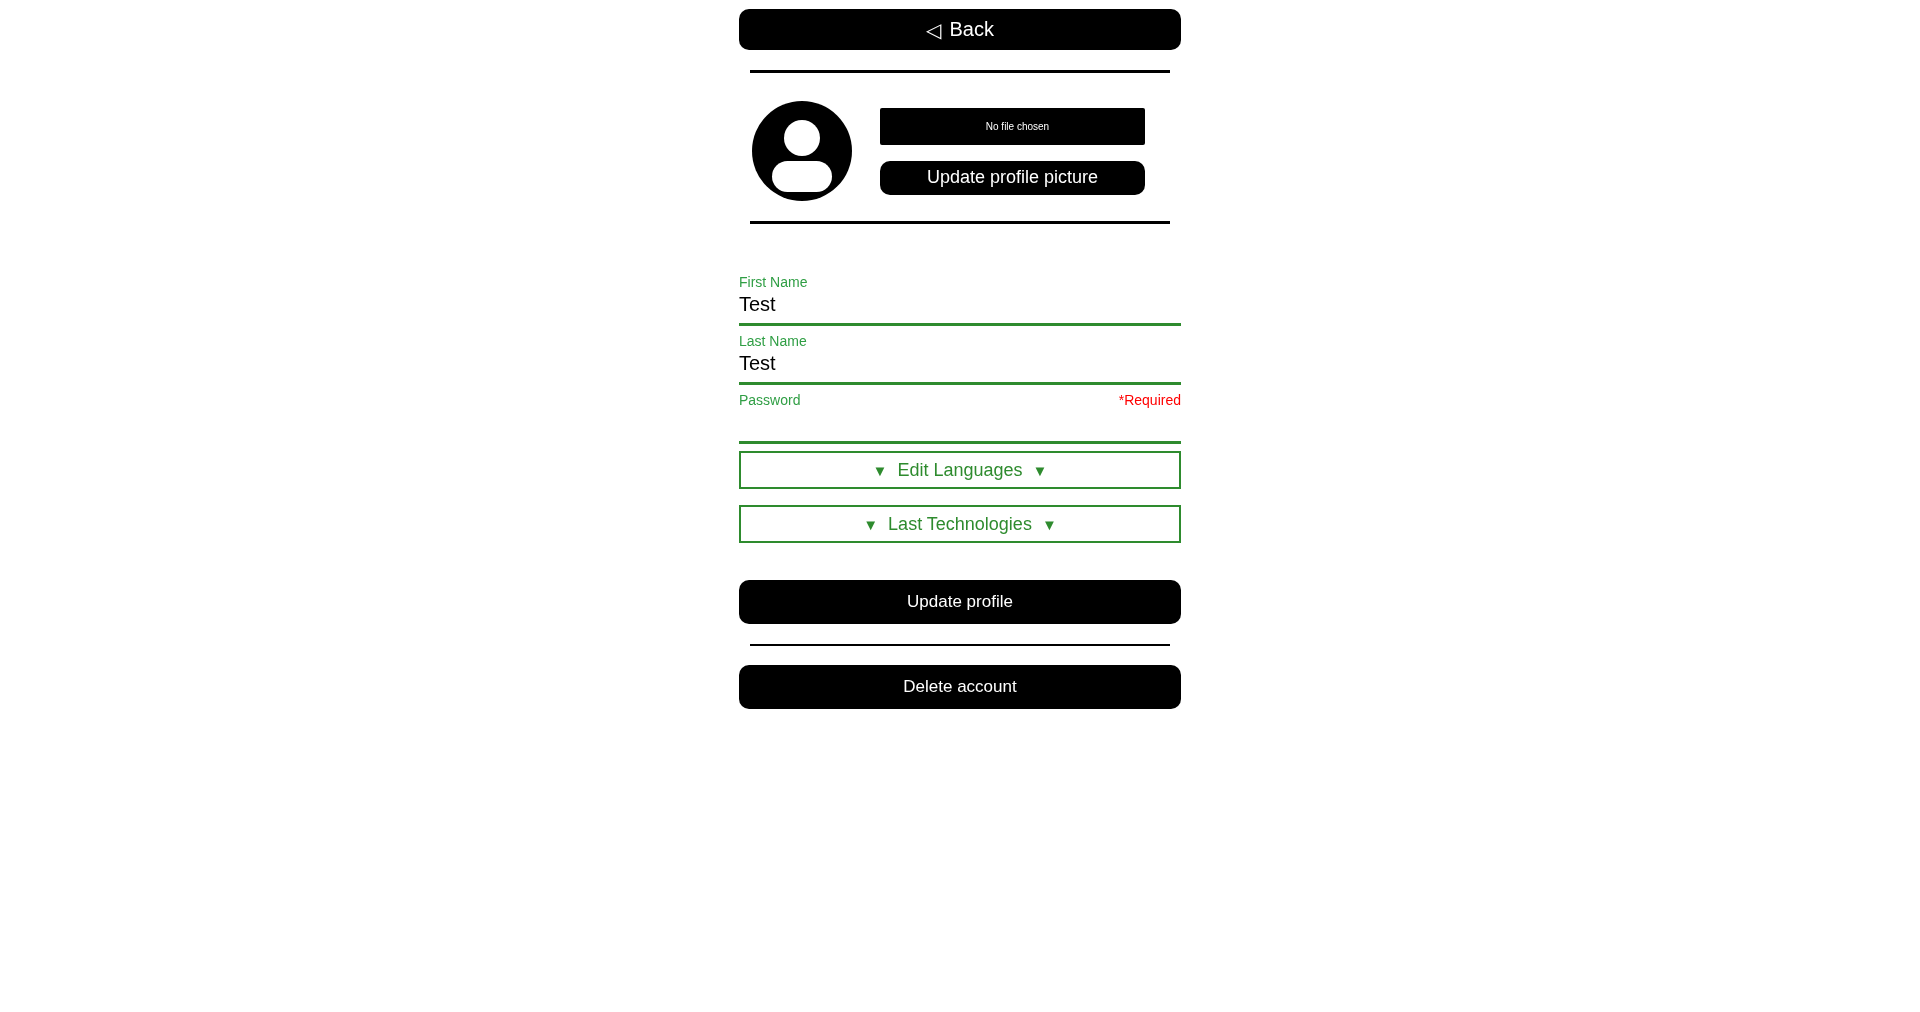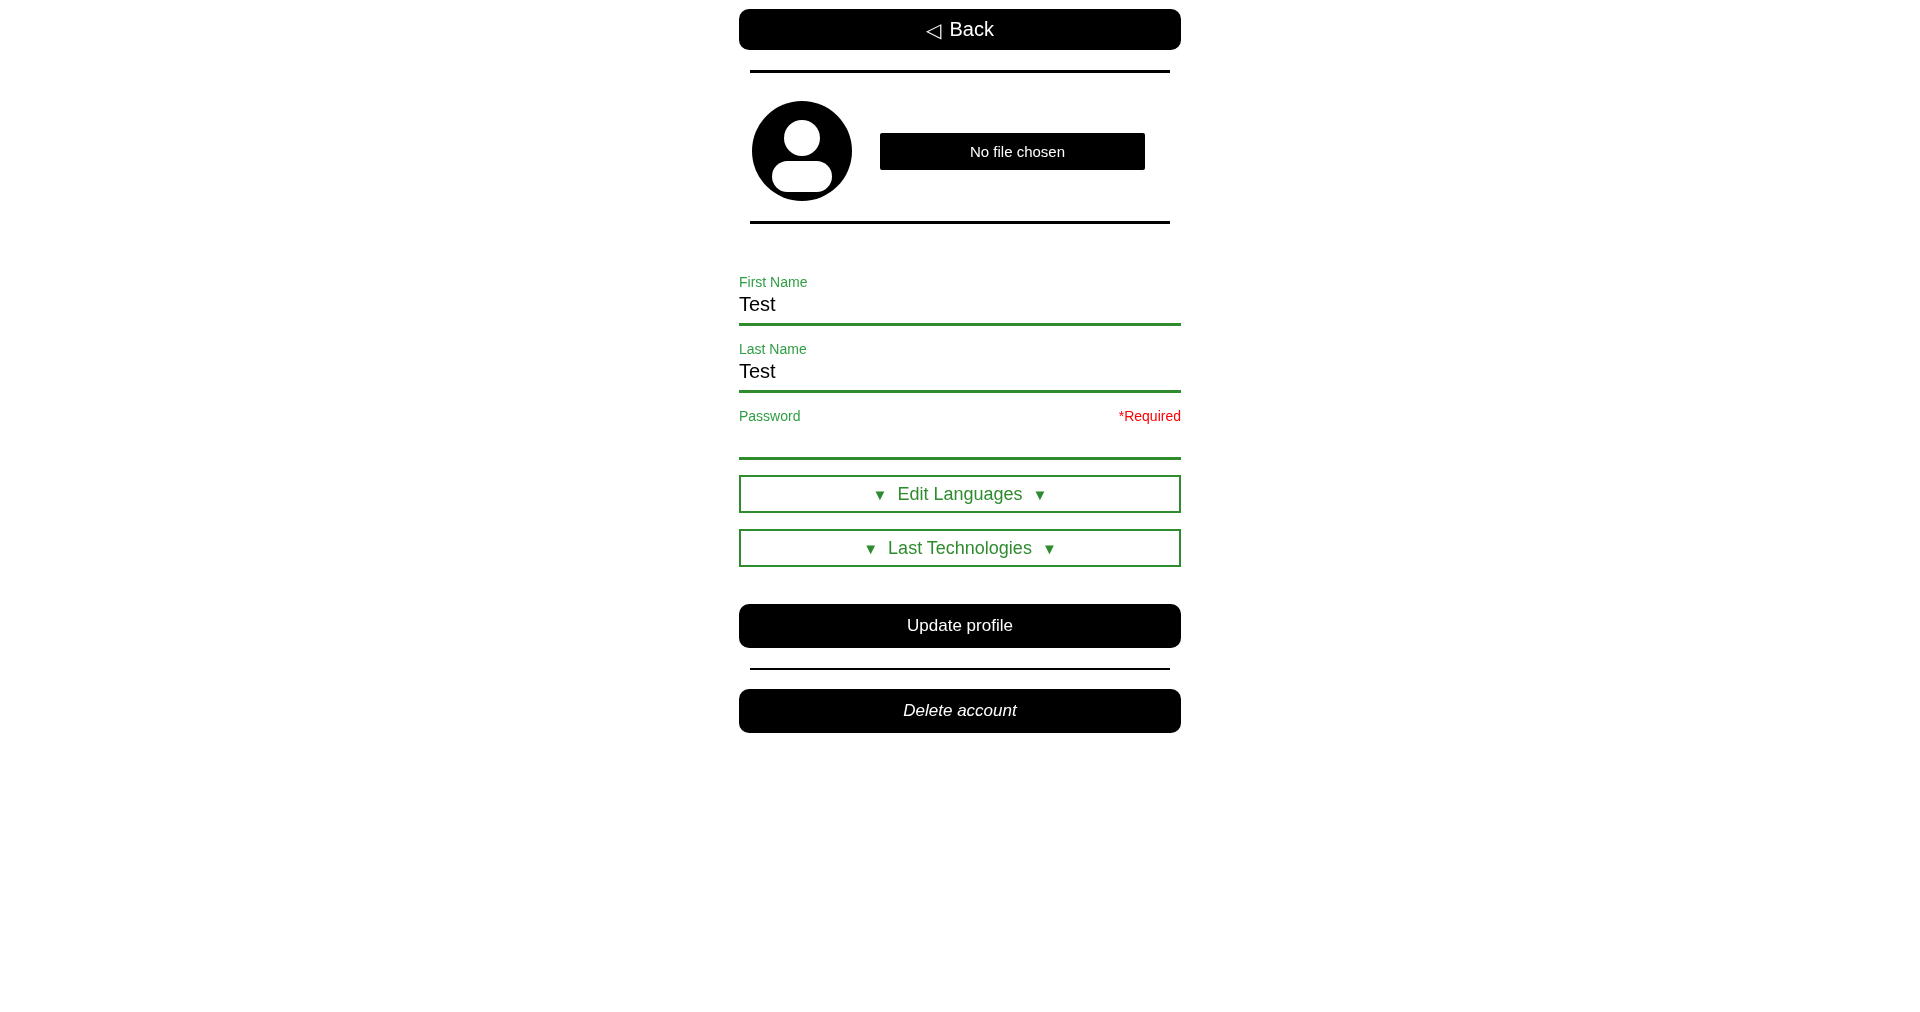--- a/index.html
+++ b/index.html
@@ -27,31 +27,31 @@
   }
   .divider{height:3px;background:#000;width:420px;margin:20px auto 0;}
   .divider.thin{height:2px;}
 
   
   .picture-row{display:flex;margin-top:28px;padding-left:13px;}
   .avatar-wrap{width:100px;height:100px;flex:0 0 auto;}
   .pic-buttons{margin-left:28px;width:265px;display:flex;flex-direction:column;justify-content:center;gap:16px;}
   .pic-buttons .file-btn{
     background:var(--btn-black);color:var(--btn-text);border:none;border-radius:2px;
-    height:37px;font-size:15px;font-family:inherit;cursor:pointer;padding-left:16px;
+    height:37px;font-size:10px;font-family:inherit;cursor:pointer;padding-left:16px;
   }
   .pic-buttons .upd-pic-btn{
     background:var(--btn-black);color:var(--btn-text);border:none;border-radius:10px;
     height:34px;font-size:18px;font-family:inherit;cursor:pointer;
   }
 
   
   .form{margin-top:37px;}
   .form-inner{padding-top:13px;}
-  .field{border-bottom:3px solid var(--green-line);padding-bottom:6px;margin-bottom:15px;}
+  .field{border-bottom:3px solid var(--green-line);padding-bottom:6px;margin-bottom:7px;}
   .field-label-row{display:flex;justify-content:space-between;align-items:flex-start;line-height:17px;}
   .field-label{font-size:14px;color:var(--green-label);}
   .required-note{font-size:14px;color:var(--required-red);}
   .field-input{
     font-size:20px;height:26px;border:none;outline:none;width:100%;
     padding:0;color:#000;font-family:inherit;background:transparent;display:block;
   }
 
   
   .edit-btn{
@@ -60,21 +60,21 @@
     display:flex;align-items:center;justify-content:center;gap:10px;margin-bottom:16px;border-radius:0;
   }
   .edit-btn .arrow{font-size:15px;}
 
   
   .black-btn{
     width:100%;height:44px;background:var(--btn-black);color:var(--btn-text);
     border:none;border-radius:10px;font-size:17px;font-family:inherit;cursor:pointer;
   }
   .update-btn{margin-top:21px;}
-  .delete-btn{margin-top:19px;font-style:italic;}
+  .delete-btn{margin-top:19px;}
 </style>
 </head>
 <body>
 
 <div class="column">
 
   <div class="toolbar">
     <button>
       <span>◁</span>
       <span>Back</span>
@@ -94,20 +94,23 @@
         <circle cx="50" cy="50" r="50" fill="#000"></circle>
         <g clip-path="url(#avclip)">
           <circle cx="50" cy="37" r="18" fill="#fff"></circle>
           <rect x="20" y="60" width="60" height="31" rx="15.5" fill="#fff"></rect>
         </g>
       </svg>
     </div>
     <div class="pic-buttons">
       <button class="file-btn">
         <span>No file chosen</span>
+      </button>
+      <button class="upd-pic-btn">
+        <span>Update profile picture</span>
       </button>
     </div>
   </div>
 
   <div class="divider"></div>
 
   <div class="form">
     <div class="form-inner">
 
       <div class="field">

